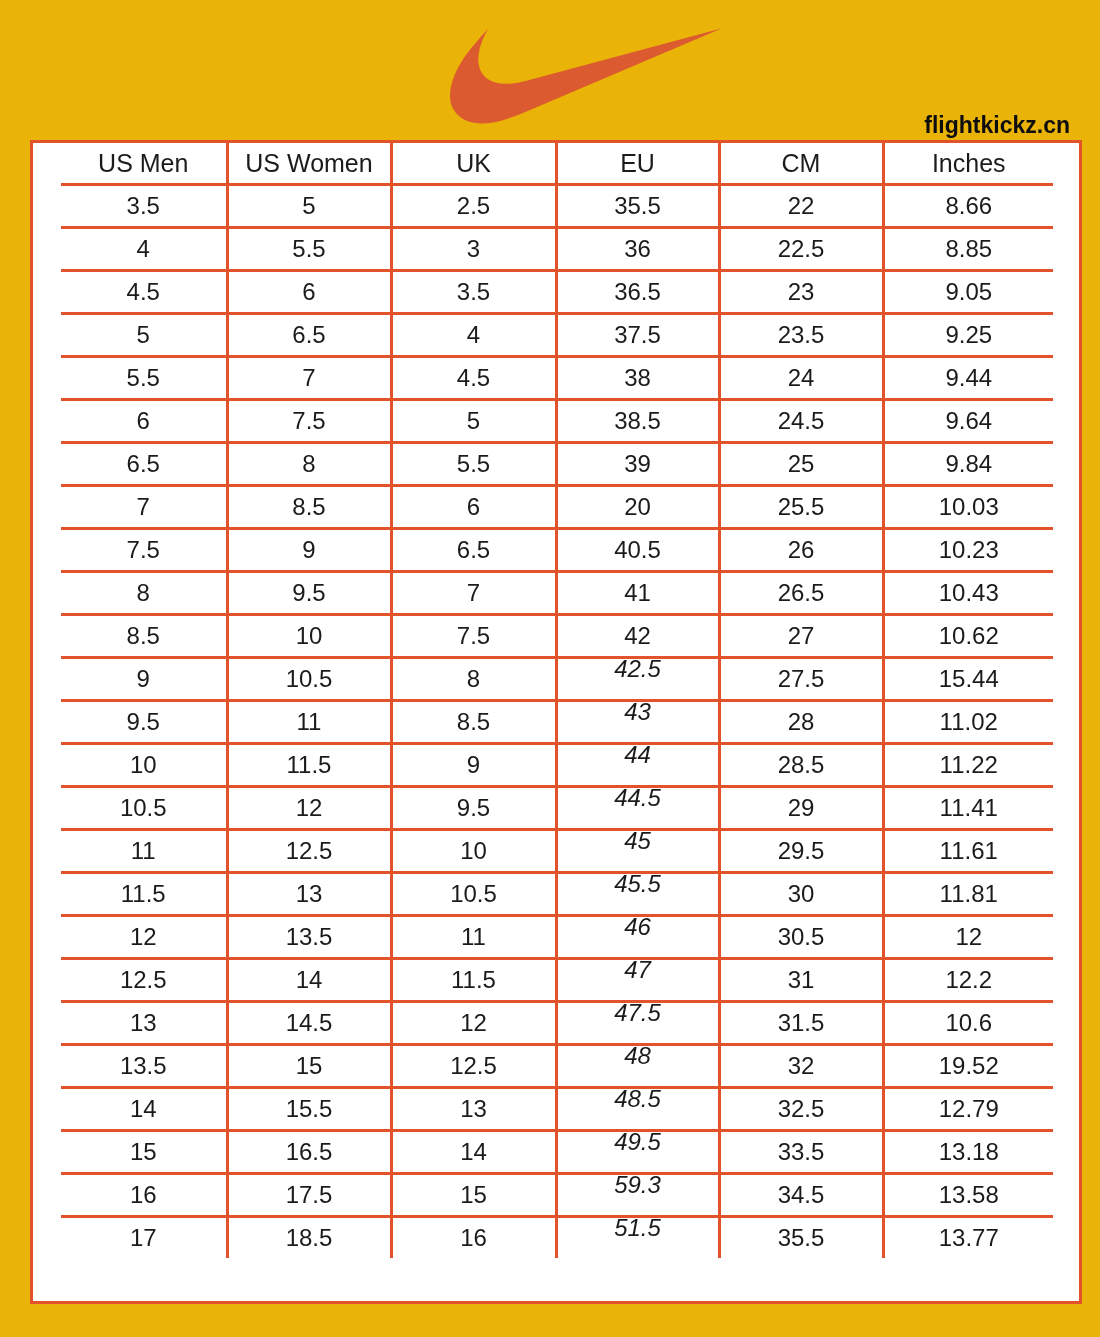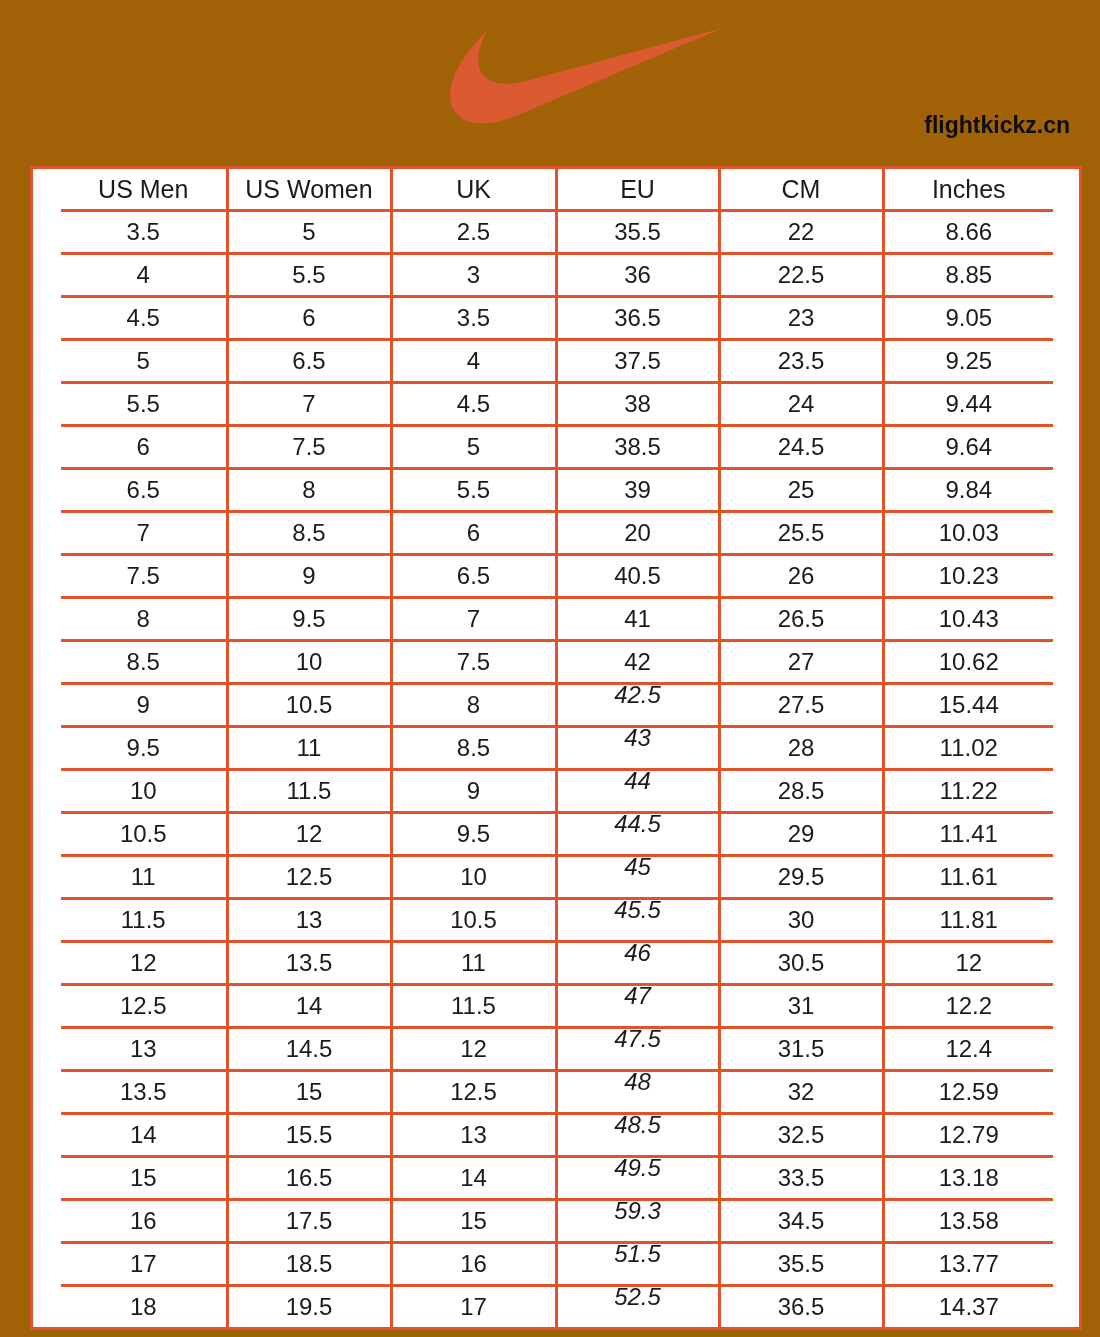--- a/index.html
+++ b/index.html
@@ -9,21 +9,21 @@
     width: 1100px;
     height: 1337px;
     font-family: "Liberation Sans", "DejaVu Sans", sans-serif;
     color: #1b1b1b;
     overflow: hidden;
   }
   .page {
     position: relative;
     width: 1100px;
     height: 1337px;
-    background: #a16207;
+    background: #eab308;
   }
   
   .header {
     position: relative;
     width: 1100px;
     height: 150px;
   }
   .swoosh {
     position: absolute;
     left: 450px;
@@ -37,21 +37,21 @@
     top: 112px;
     font-size: 23px;
     font-weight: 600;
     letter-spacing: 0px;
     color: #0d0d0d;
   }
   
   .frame {
     position: absolute;
     left: 30px;
-    top: 166px;
+    top: 140px;
     width: 1052px;
     height: 1164px;
     border: 3px solid #e3532b;
     box-sizing: border-box;
     display: flex;
     align-items: flex-start;
     background: #ffffff;
   }
   .accent-bar {
     background: #db5a30;
@@ -282,29 +282,29 @@
             <td><span class="cell-raised">47</span></td>
             <td><span>31</span></td>
             <td><span>12.2</span></td>
           </tr>
           <tr>
             <td><span>13</span></td>
             <td><span>14.5</span></td>
             <td><span>12</span></td>
             <td><span class="cell-raised">47.5</span></td>
             <td><span>31.5</span></td>
-            <td><span>12.4</span></td>
+            <td><span>10.6</span></td>
           </tr>
           <tr>
             <td><span>13.5</span></td>
             <td><span>15</span></td>
             <td><span>12.5</span></td>
             <td><span class="cell-raised">48</span></td>
             <td><span>32</span></td>
-            <td><span>12.59</span></td>
+            <td><span>19.52</span></td>
           </tr>
           <tr>
             <td><span>14</span></td>
             <td><span>15.5</span></td>
             <td><span>13</span></td>
             <td><span class="cell-raised">48.5</span></td>
             <td><span>32.5</span></td>
             <td><span>12.79</span></td>
           </tr>
           <tr>
@@ -324,26 +324,18 @@
             <td><span>13.58</span></td>
           </tr>
           <tr>
             <td><span>17</span></td>
             <td><span>18.5</span></td>
             <td><span>16</span></td>
             <td><span class="cell-raised">51.5</span></td>
             <td><span>35.5</span></td>
             <td><span>13.77</span></td>
           </tr>
-          <tr>
-            <td><span>18</span></td>
-            <td><span>19.5</span></td>
-            <td><span>17</span></td>
-            <td><span class="cell-raised">52.5</span></td>
-            <td><span>36.5</span></td>
-            <td><span>14.37</span></td>
-          </tr>
         </tbody>
     </table>
     <div class="accent-bar right"></div>
   </div>
 
 </div>
 
 </body></html>

